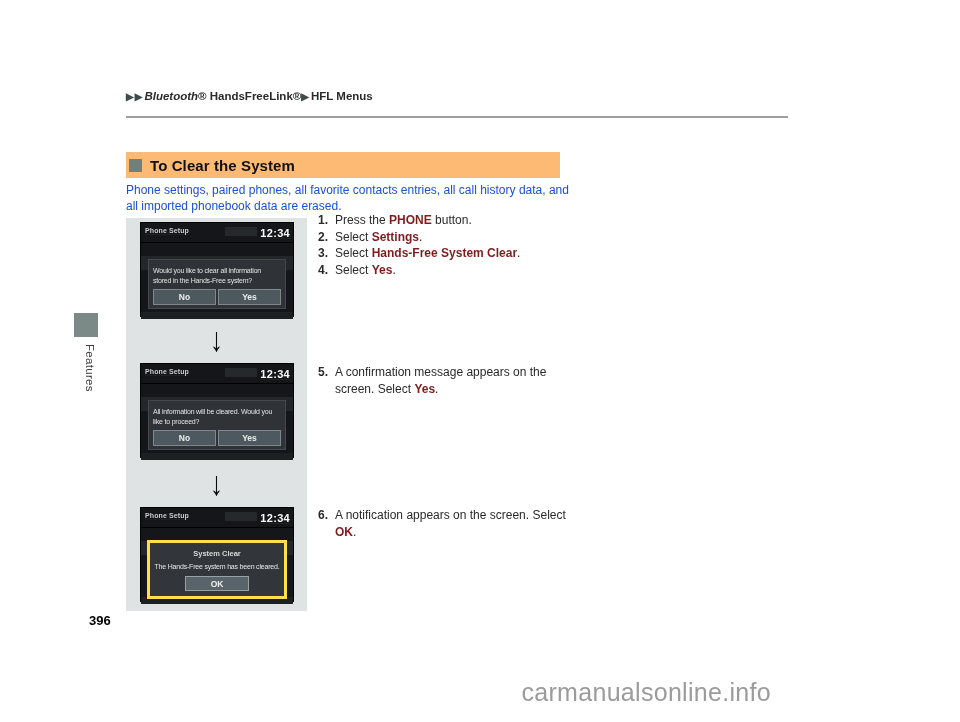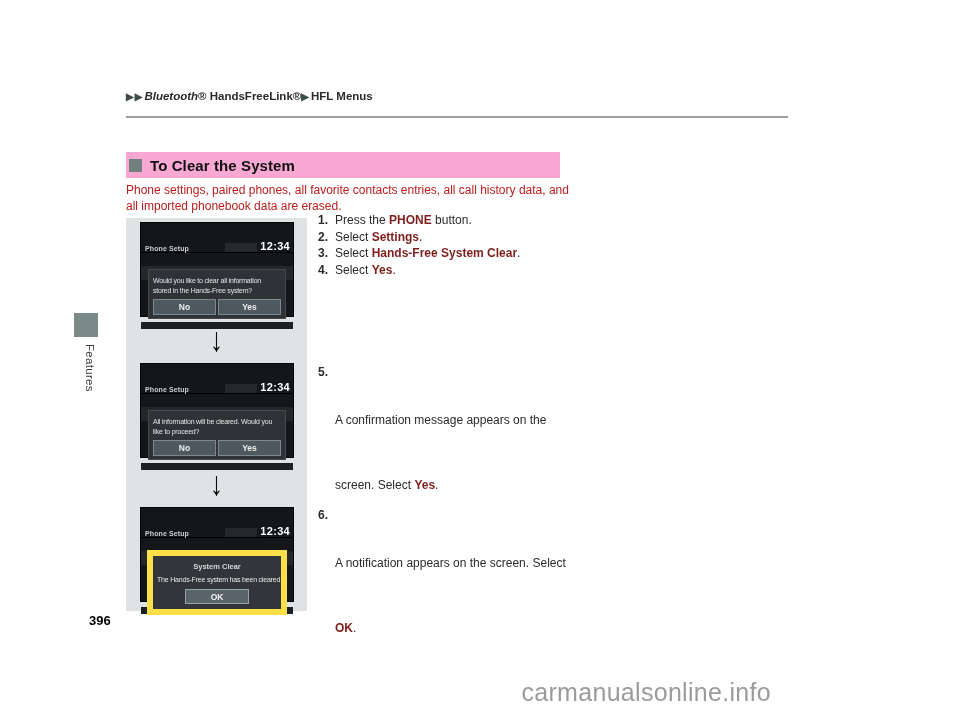--- a/index.html
+++ b/index.html
@@ -7,61 +7,61 @@
         font-family:"Liberation Sans",sans-serif;color:#231f20;}
 
   
   .breadcrumb{position:absolute;left:126px;top:90px;font-size:11.5px;font-weight:600;color:#2a2a2a;white-space:nowrap;}
   .crumb-arrow{color:#3d4b4b;font-size:10px;letter-spacing:1px;margin-right:1px;}
   .bt-italic{font-style:italic;}
 
   .rule{position:absolute;left:126px;top:116px;width:712px;height:2px;background:#9e9e9e;}
 
   
-  .section-bar{position:absolute;left:126px;top:152px;width:434px;height:26px;background:#f9a8d4;display:flex;align-items:center;}
+  .section-bar{position:absolute;left:126px;top:152px;width:434px;height:26px;background:#fdba74;display:flex;align-items:center;}
   .section-square{width:13px;height:13px;background:#6f807d;margin:0 8px 0 3px;}
   .section-title{font-size:15px;font-weight:bold;color:#101010;letter-spacing:0.1px;}
 
-  .intro{position:absolute;left:126px;top:182px;font-size:12px;line-height:16px;color:#b91c1c;}
+  .intro{position:absolute;left:126px;top:182px;font-size:12px;line-height:16px;color:#1d4ed8;}
   .intro span{display:block;}
 
   
   .shotpanel{position:absolute;left:126px;top:218px;width:181px;height:393px;background:#dfe3e3;}
   .screen{position:absolute;left:14px;width:154px;height:95px;background:#141619;border:1px solid #020303;box-sizing:border-box;}
   .s1{top:4px;} .s2{top:145px;} .s3{top:289px;}
-  .statusbar{height:15px;display:flex;align-items:flex-end;padding:14px 3px 0 4px;border-bottom:1px solid #000;}
+  .statusbar{height:15px;display:flex;align-items:flex-start;padding:4px 3px 0 4px;border-bottom:1px solid #000;text-decoration:underline;}
   .st-title{font-size:7px;font-weight:bold;color:#c9cdcf;flex:1;letter-spacing:0.1px;}
   .st-rect{width:32px;height:9px;background:#26292c;margin-right:3px;}
   .st-time{font-size:11px;font-weight:bold;color:#fbfcfc;letter-spacing:0.3px;}
   .screenbody{position:relative;height:76px;}
   .band{position:absolute;left:0;right:0;top:13px;height:14px;background:#24272a;}
   .bottomstrip{position:absolute;left:0;right:0;bottom:0;height:7px;background:#1d2023;}
   .dialog{position:absolute;left:7px;right:7px;top:16px;background:#2f3337;border:1px solid #45494d;padding:6px 4px 3px;}
   .dlg-msg{font-size:7px;line-height:9.5px;color:#e3e5e6;letter-spacing:-0.2px;}
   .dlg-msg span{display:block;white-space:nowrap;}
   .btnrow{display:flex;gap:2px;margin-top:4px;}
   .scr-btn{flex:1;height:16px;background:#4d585f;border:1px solid #7e888d;color:#edefef;font-size:8.5px;font-weight:bold;
            display:flex;align-items:center;justify-content:center;box-sizing:border-box;}
-  .dialog3{position:absolute;left:6px;right:6px;top:12px;background:#32363a;border:6px solid #fde047;padding:6px 4px 5px;text-align:center;}
+  .dialog3{position:absolute;left:6px;right:6px;top:12px;background:#32363a;border:3px solid #fde047;padding:6px 4px 5px;text-align:center;}
   .dlg3-title{font-size:7.5px;font-weight:bold;color:#d6d9da;margin-bottom:5px;}
   .dlg3-msg{font-size:7px;color:#e6e8e9;margin-bottom:6px;letter-spacing:-0.2px;white-space:nowrap;}
   .ok-btn{width:64px;height:15px;margin:0 auto;background:#59636a;border:1px solid #99a1a5;color:#f0f1f2;font-size:8.5px;font-weight:bold;
           display:flex;align-items:center;justify-content:center;box-sizing:border-box;}
   .down-arrow{position:absolute;left:0;width:181px;text-align:center;font-size:26px;font-weight:bold;color:#0c0c0c;
               transform:scaleY(1.3);line-height:30px;}
   .a1{top:106px;} .a2{top:250px;}
 
   
   .steps14{position:absolute;left:318px;top:212px;width:280px;}
   .step{display:flex;font-size:12px;line-height:16.5px;color:#2a2a2a;}
   .step-num{font-weight:bold;flex:0 0 17px;}
   .kw{font-weight:bold;color:#7f1d1d;}
   .step5{position:absolute;left:318px;top:364px;width:260px;}
   .step6{position:absolute;left:318px;top:507px;width:260px;}
-  .line{display:block;margin-top:48px;}
+  .line{display:block;}
 
   
   .side-square{position:absolute;left:74px;top:313px;width:24px;height:24px;background:#7b8a86;}
   .side-label{position:absolute;left:84px;top:344px;writing-mode:vertical-rl;font-size:11.5px;color:#3c3c3c;letter-spacing:0.3px;}
 
   .pagenum{position:absolute;left:89px;top:613px;font-size:13px;font-weight:600;color:#000000;}
   .watermark{position:absolute;right:17px;top:678px;font-size:25px;color:#9b9b9b;letter-spacing:0.3px;}
 </style>
 </head>
 <body>

